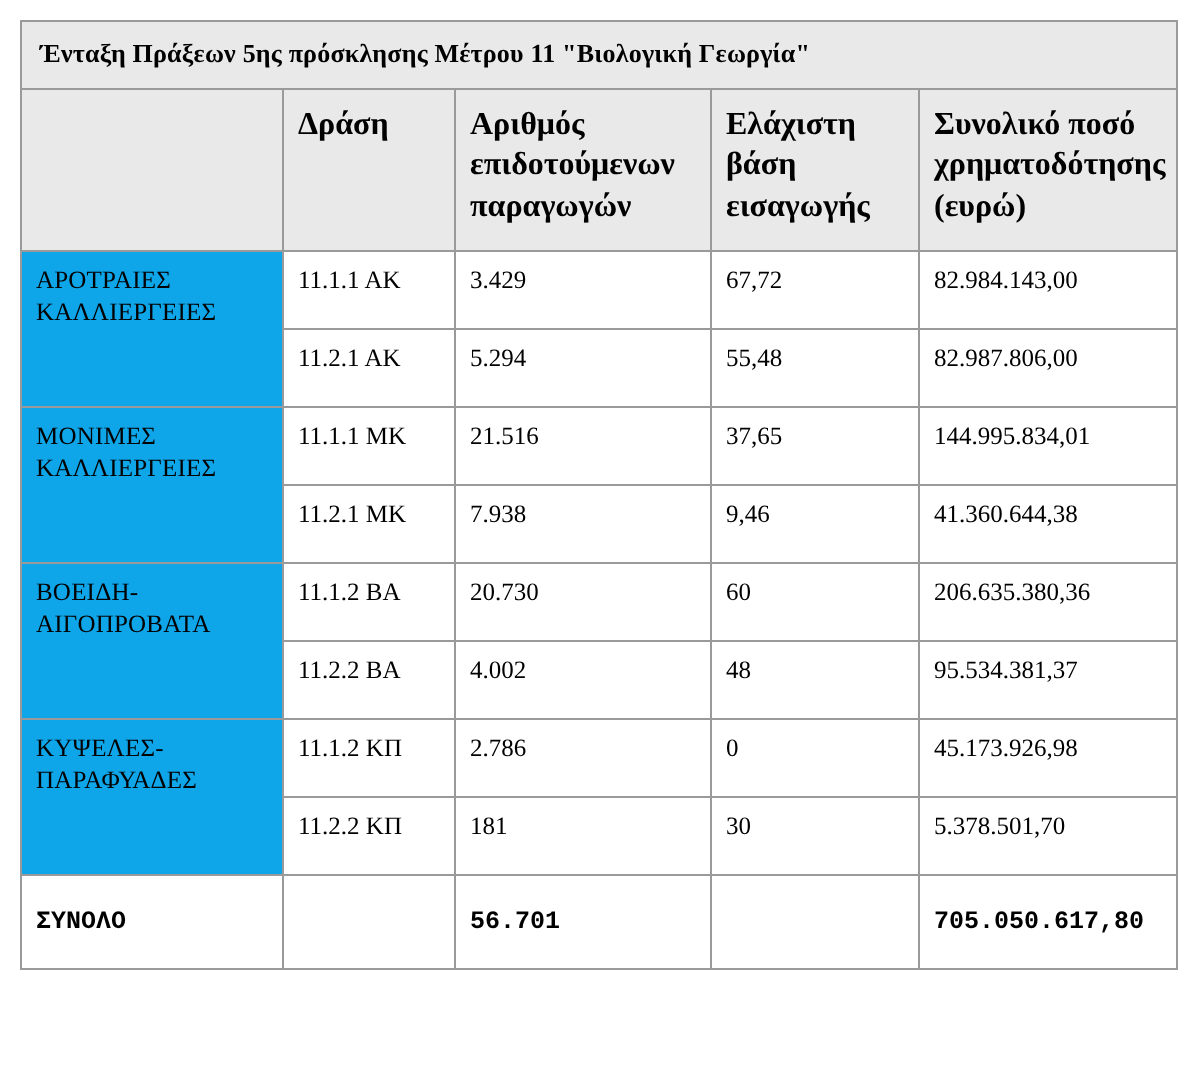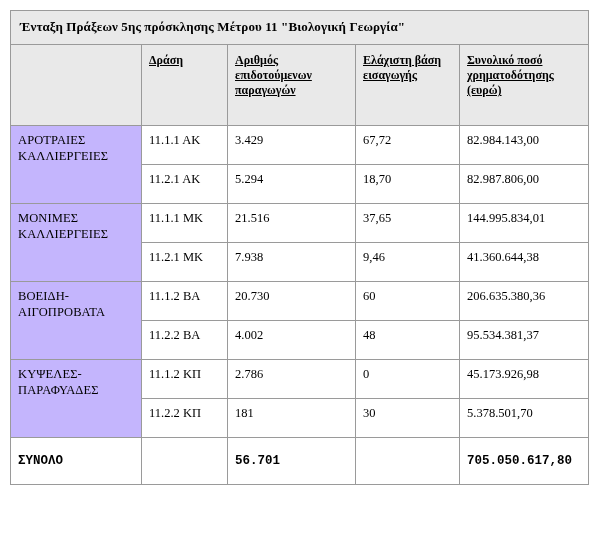--- a/index.html
+++ b/index.html
@@ -43,35 +43,34 @@
     font-weight: bold;
     font-size: 13px;
     padding: 8px 8px 8px 9px;
     border: 1px solid #9a9a9a;
     letter-spacing: 0.1px;
   }
   
   tr.header-row td {
     background: #e9e9e9;
     font-weight: bold;
-    font-size: 12px;
+    font-size: 16px;
     height: 66px;
     vertical-align: top;
     padding-top: 8px;
-    text-decoration: underline;
   }
   tr.header-row td.blank-head {
     background: #e9e9e9;
   }
   
   td.group-label {
     font-weight: bold;
     font-size: 12.5px;
     vertical-align: middle;
-    background: #c4b5fd;
+    background: #0ea5e9;
     line-height: 1.3;
     letter-spacing: 0.1px;
   }
   td.data-cell {
     vertical-align: middle;
     height: 26px;
   }
   
   tr.total-row td {
     font-weight: bold;
@@ -117,21 +116,21 @@
       <tr>
         <td class="group-label" rowspan="2">ΑΡΟΤΡΑΙΕΣ ΚΑΛΛΙΕΡΓΕΙΕΣ</td>
         <td class="data-cell">11.1.1 ΑΚ</td>
         <td class="data-cell">3.429</td>
         <td class="data-cell">67,72</td>
         <td class="data-cell">82.984.143,00</td>
       </tr>
       <tr>
         <td class="data-cell">11.2.1 ΑΚ</td>
         <td class="data-cell">5.294</td>
-        <td class="data-cell">18,70</td>
+        <td class="data-cell">55,48</td>
         <td class="data-cell">82.987.806,00</td>
       </tr>
 
       <tr>
         <td class="group-label" rowspan="2">ΜΟΝΙΜΕΣ ΚΑΛΛΙΕΡΓΕΙΕΣ</td>
         <td class="data-cell">11.1.1 ΜΚ</td>
         <td class="data-cell">21.516</td>
         <td class="data-cell">37,65</td>
         <td class="data-cell">144.995.834,01</td>
       </tr>

